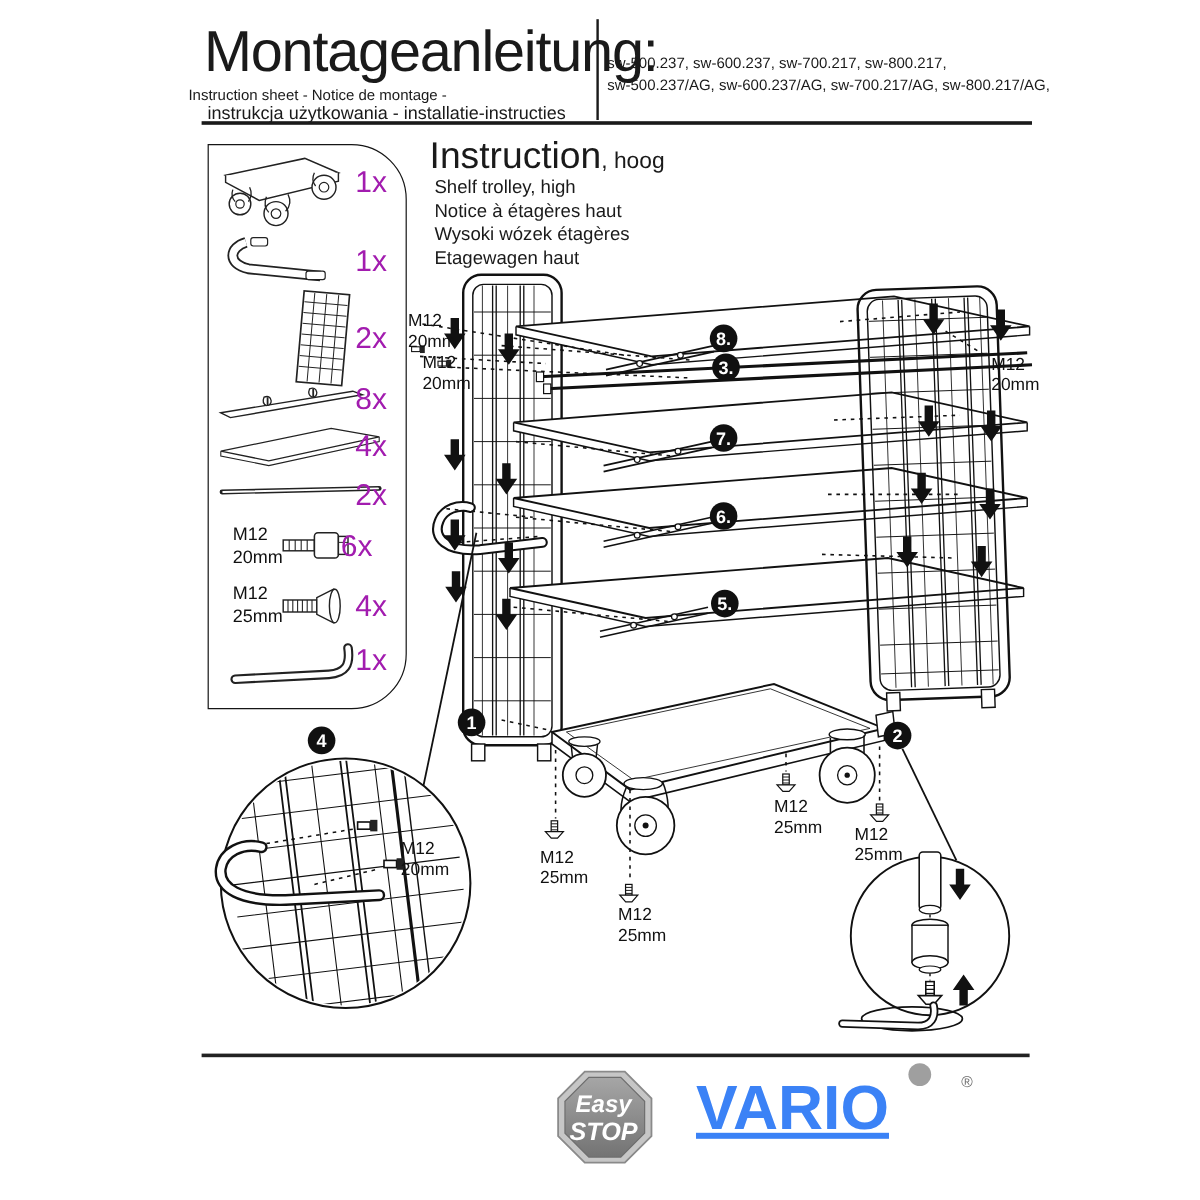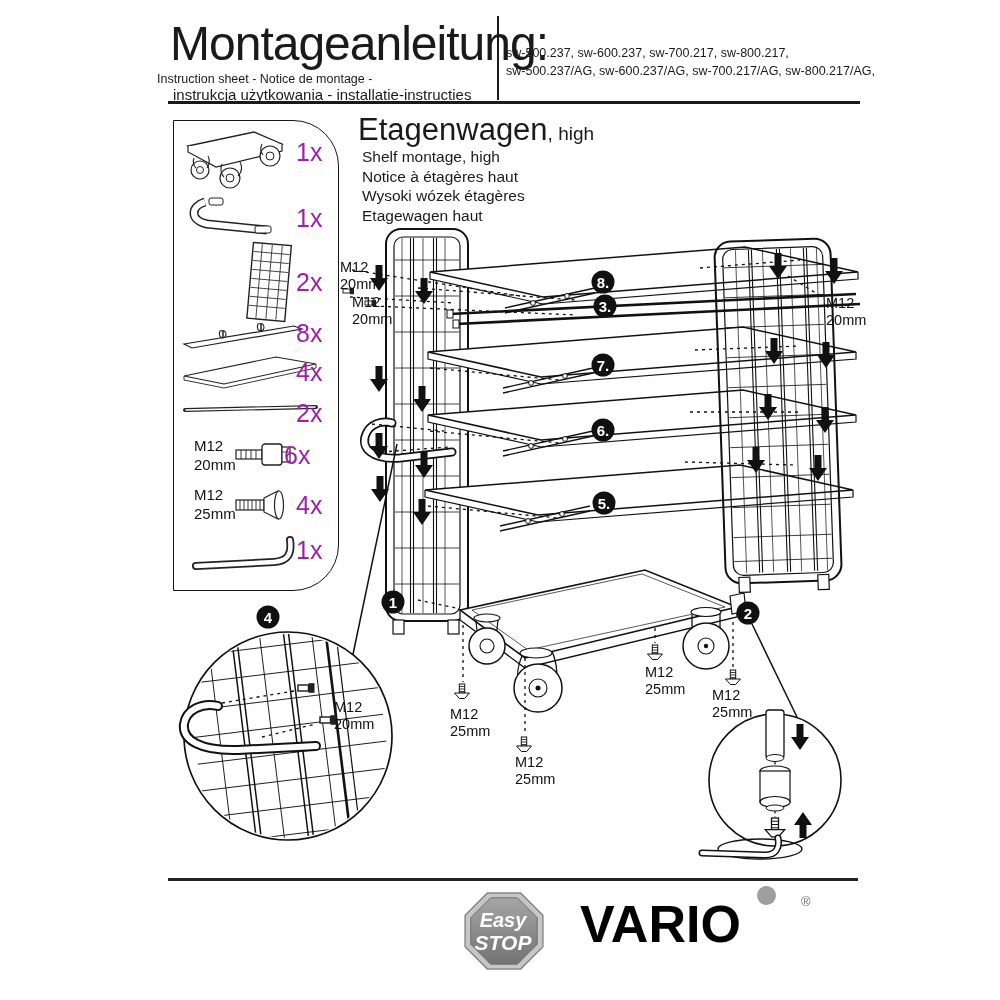--- a/index.html
+++ b/index.html
@@ -25,45 +25,45 @@
   
   .partsbox { left:173px; top:120px; width:166px; height:471px; border:1.7px solid #151515; border-radius:0 46px 46px 0; background:#fff; }
   .qty { font-size:25px; font-weight:400; color:#a21caf; }
   .m12lbl { font-size:15px; color:#111; line-height:18px; }
 
   svg text { font-family:"Liberation Sans",sans-serif; }
   .lbl { font-size:14.5px; fill:#111; }
   .co-num { font-size:15px; font-weight:bold; fill:#fff; text-anchor:middle; }
 
   
-  .vario { left:580px; top:894px; font-size:52px; font-weight:bold; color:#000000; letter-spacing:0px; }
+  .vario { left:580px; top:894px; font-size:52px; font-weight:bold; color:#3b82f6; letter-spacing:0px;text-decoration:underline; }
   .fitword { left:729px; top:872px; font-size:68px; font-weight:bold; font-style:italic; font-family:"DejaVu Serif",serif; color:#6f6f6f; }
   .fitdot { left:757px; top:886px; width:19px; height:19px; border-radius:50%; background:#9f9f9f; }
   .regmark { left:801px; top:894px; font-size:13px; color:#6f6f6f; }
 </style>
 </head>
 <body>
 
 <div class="sheet">
 
   <div class="abs main-title">Montageanleitung:</div>
   <div class="abs sub1">Instruction sheet - Notice de montage  -</div>
   <div class="abs sub2">instrukcja użytkowania - installatie-instructies</div>
   <div class="abs vdiv"></div>
   <div class="abs codes">
     <div>sw-500.237, sw-600.237, sw-700.217, sw-800.217,</div>
     <div>sw-500.237/AG, sw-600.237/AG, sw-700.217/AG, sw-800.217/AG,</div>
   </div>
   <div class="abs hrule"></div>
 
   <div class="abs ptitle">
-    <span class="big">Etagenwagen</span><span class="small">, high</span>
+    <span class="big">Instruction</span><span class="small">, hoog</span>
   </div>
   <div class="abs psub">
-    <div>Shelf montage, high</div>
+    <div>Shelf trolley, high</div>
     <div>Notice à étagères haut</div>
     <div>Wysoki wózek étagères</div>
     <div>Etagewagen haut</div>
   </div>
 
   <div class="abs partsbox"></div>
 
   <svg class="abs" style="left:178px;top:126px" width="112" height="66" viewBox="0 0 112 66">
     <polygon points="10,20 76,6 104,18 38,34" fill="#fff" stroke="#222" stroke-width="1.3"></polygon>
     <path d="M10,20 v6 L38,41 L104,25 v-7" fill="#fff" stroke="#222" stroke-width="1.2"></path>

